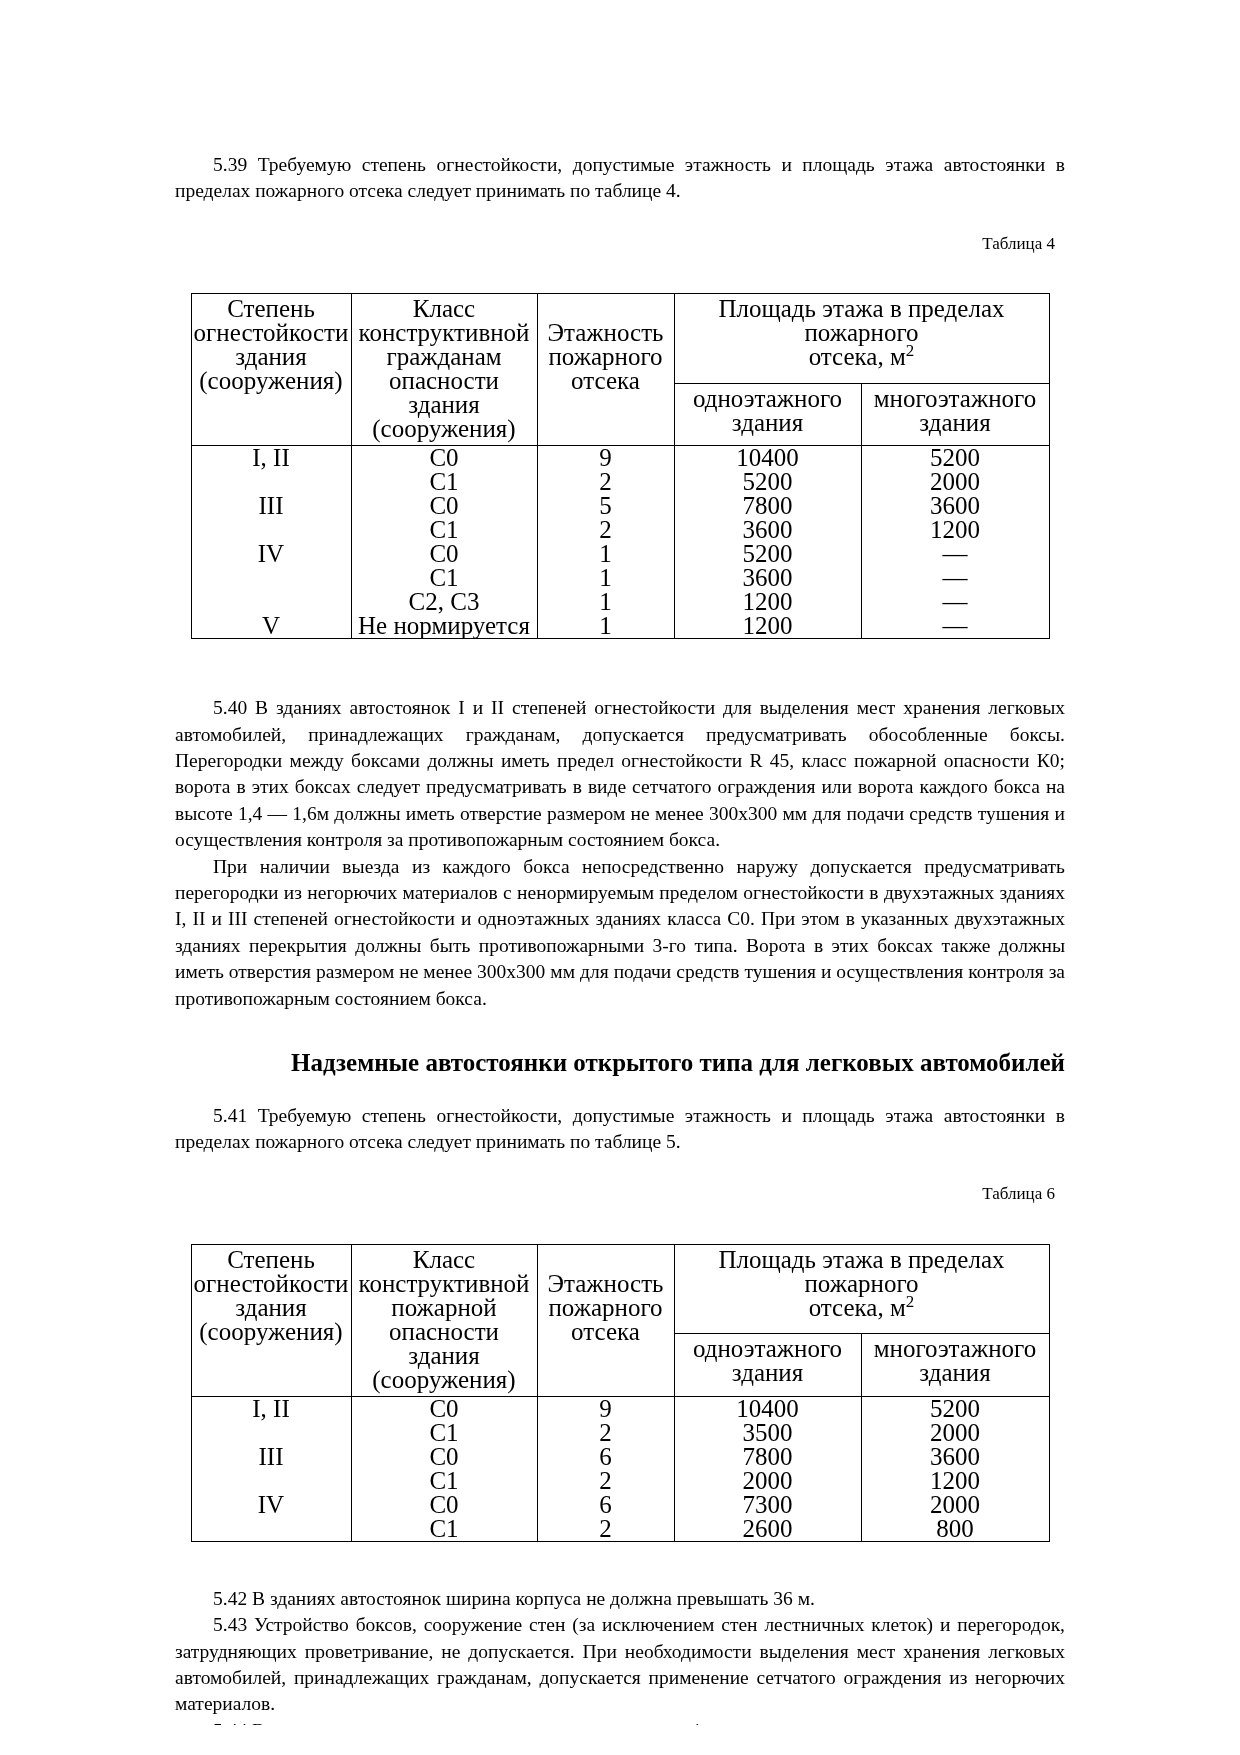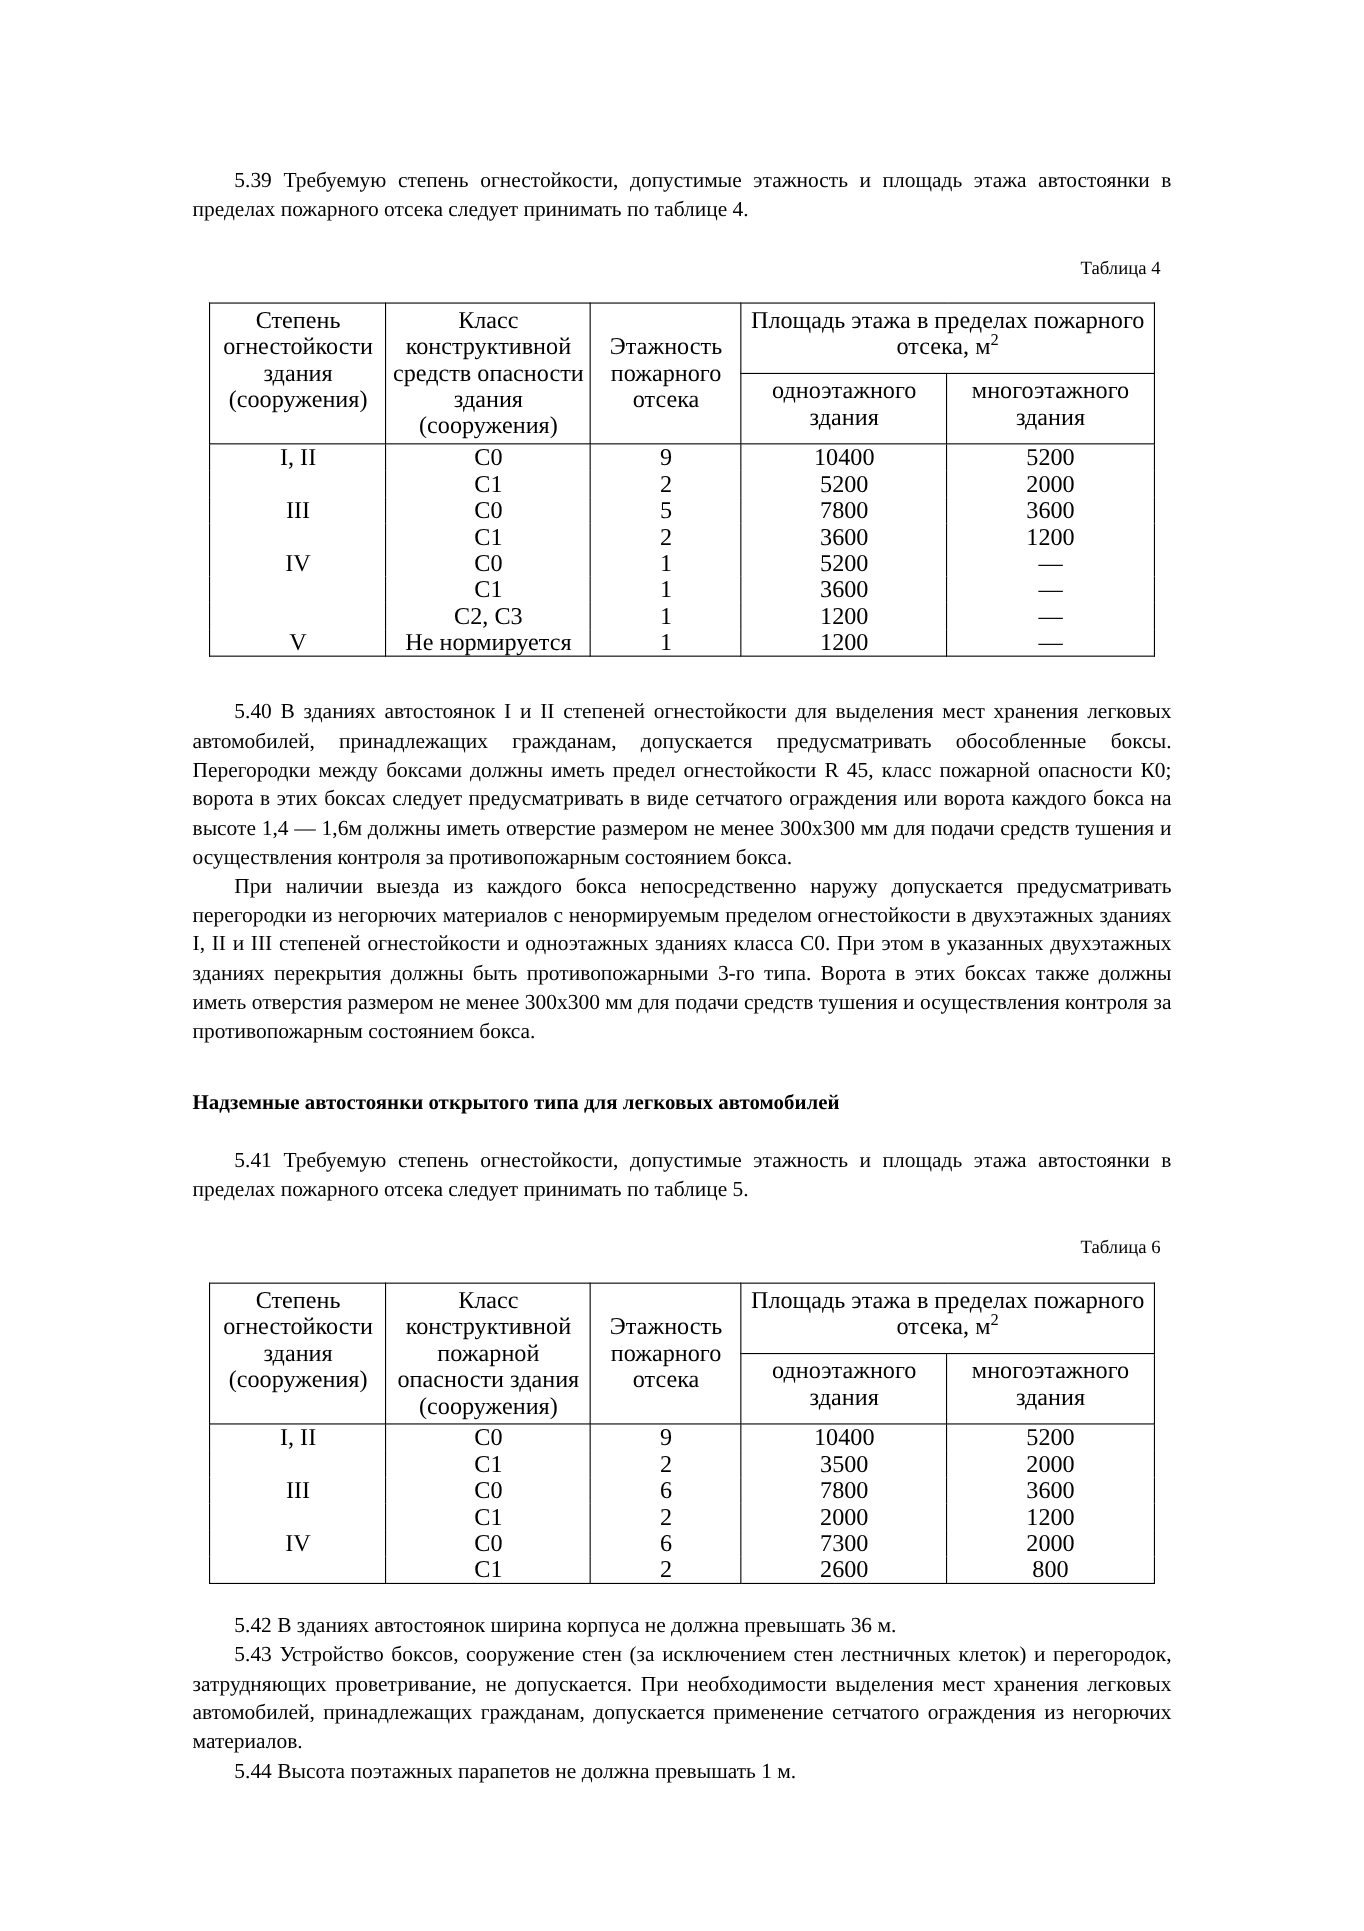--- a/index.html
+++ b/index.html
@@ -40,31 +40,31 @@
   .spacer-lg { height: 38px; }
   .table-caption {
     margin: 0;
     font-size: 17px;
     line-height: 26.4px;
     text-align: right;
     padding-right: 10px;
   }
   .heading-bold {
     margin: 0;
-    font-size: 19px;
+    font-size: 25px;
     line-height: 26.4px;
     font-weight: bold;
-    text-align: left;
+    text-align: right;
   }
   table.doc-table {
     border-collapse: collapse;
     table-layout: fixed;
-    margin: 0 auto;
+    margin: 18px auto;
     width: 858px;
-    font-size: 22px;
+    font-size: 25px;
     line-height: 24px;
   }
   table.doc-table td, table.doc-table th {
     border: 1.6px solid #000;
     text-align: center;
     vertical-align: middle;
     font-weight: normal;
     padding: 0;
   }
   table.doc-table th {
@@ -114,21 +114,21 @@
         <tr>
           <th rowspan="2">
             <span class="hdr-line">Степень</span>
             <span class="hdr-line">огнестойкости</span>
             <span class="hdr-line">здания</span>
             <span class="hdr-line">(сооружения)</span>
           </th>
           <th rowspan="2">
             <span class="hdr-line">Класс</span>
             <span class="hdr-line">конструктивной</span>
-            <span class="hdr-line">средств опасности</span>
+            <span class="hdr-line">гражданам опасности</span>
             <span class="hdr-line">здания (сооружения)</span>
           </th>
           <th rowspan="2">
             <span class="hdr-line" style="display:block;height:24px;">&nbsp;</span>
             <span class="hdr-line">Этажность</span>
             <span class="hdr-line">пожарного</span>
             <span class="hdr-line">отсека</span>
           </th>
           <th colspan="2">
             <span class="hdr-line">Площадь этажа в пределах пожарного</span>

